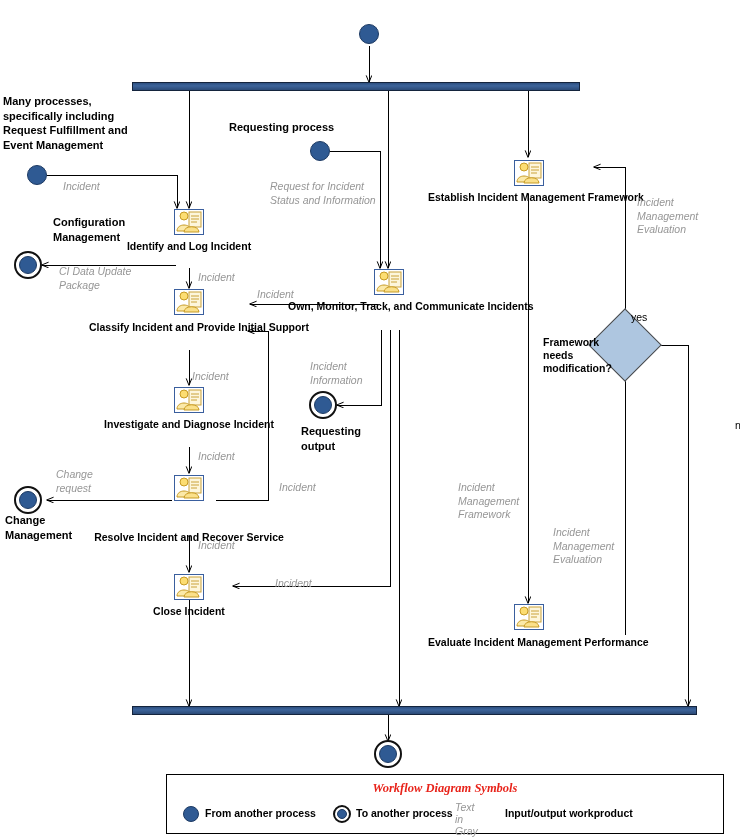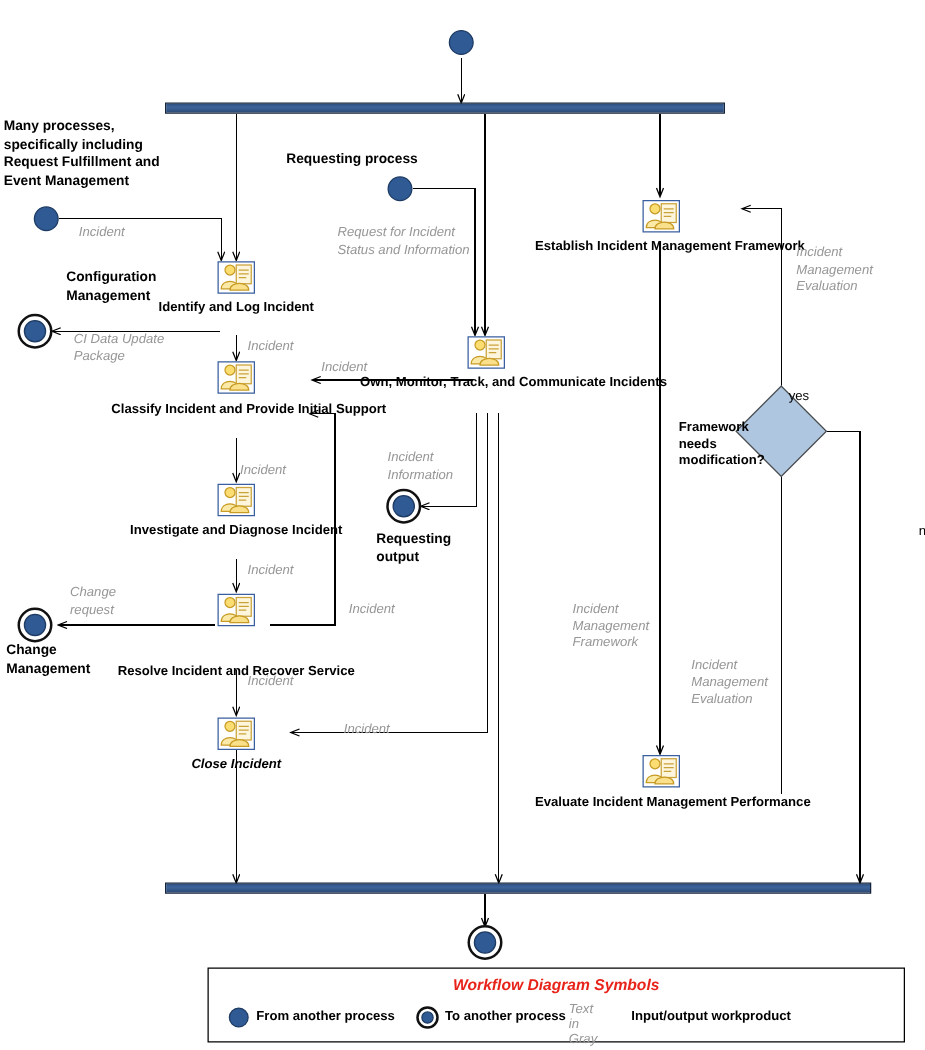--- a/index.html
+++ b/index.html
@@ -118,20 +118,21 @@
     background:#ffffff;
     box-sizing:border-box;
   }
   #legend .title{
     position:absolute;left:0;top:6px;width:100%;
     text-align:center;
     font-size:12.5px;
     font-weight:bold;
     font-style:italic;
     color:#e8231a;
+    font-family:Liberation Serif, serif;
   }
   .leg-item{position:absolute;top:29px;}
   .leg-text{
     position:absolute;
     font-size:10.5px;
     color:#000000;
     white-space:nowrap;
     font-weight:600;
   }
   .leg-ball{
@@ -321,21 +322,21 @@
         <g stroke="#caa23a" stroke-width="1">
             <line x1="16" y1="6" x2="24" y2="6"></line>
             <line x1="16" y1="9" x2="24" y2="9"></line>
             <line x1="16" y1="12" x2="22" y2="12"></line>
           </g>
         <circle cx="9" cy="6" r="4" fill="#fcdd72" stroke="#c79b24" stroke-width="1"></circle>
         <path d="M2,21 C2,13 16,13 16,21 Z" fill="#fbe9a8" stroke="#c79b24" stroke-width="1"></path>
         <path d="M9,22 C9,15 24,15 24,22 Z" fill="#fae08a" stroke="#c79b24" stroke-width="1"></path>
       </svg>
     </div>
-    <div class="proc-label" style="left:89px;top:605px;width:200px;font-style:italic;">Close Incident</div>
+    <div class="proc-label" style="left:89px;top:605px;width:200px;">Close Incident</div>
   </div>
 
   <div class="node">
     <div class="proc-icon" style="left:374px;top:269px;">
       <svg width="28" height="24" viewBox="0 0 28 24" xmlns="http://www.w3.org/2000/svg">
         <rect x="14" y="2" width="12" height="15" fill="#fdf6dc" stroke="#caa23a" stroke-width="1"></rect>
         <g stroke="#caa23a" stroke-width="1">
             <line x1="16" y1="6" x2="24" y2="6"></line>
             <line x1="16" y1="9" x2="24" y2="9"></line>
             <line x1="16" y1="12" x2="22" y2="12"></line>

